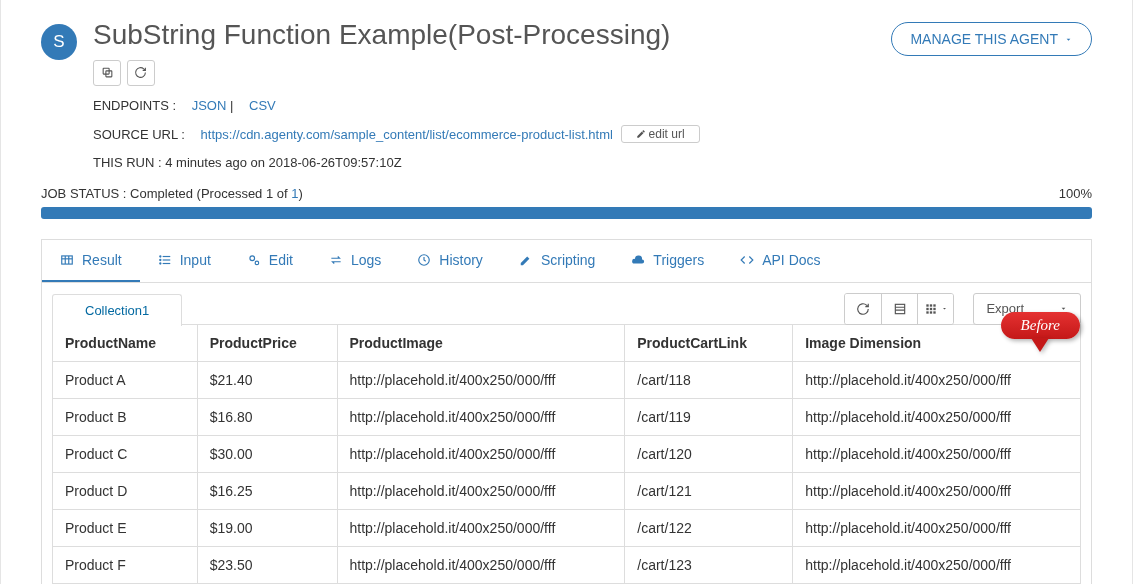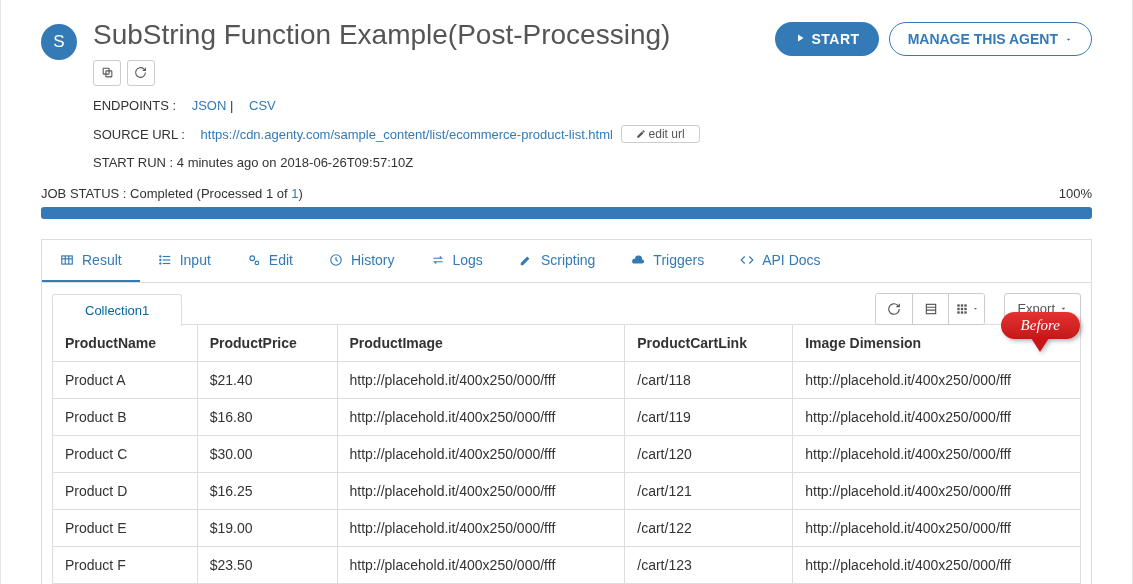--- a/index.html
+++ b/index.html
@@ -11,38 +11,38 @@
 .page-title { font-size: 28px; font-weight: 300; color: #555; line-height: 1.2; }
 .title-actions { margin-top: 8px; }
 .icon-btn { display: inline-flex; align-items: center; justify-content: center; width: 28px; height: 26px; border: 1px solid #ccc; border-radius: 3px; background: #fff; color: #555; cursor: pointer; font-size: 12px; margin-right: 2px; }
 .meta-line { font-size: 13px; color: #333; margin-top: 12px; }
 .meta-line a { color: #337ab7; text-decoration: none; margin-left: 12px; }
 .meta-line .edit-btn { display: inline-flex; align-items: center; border: 1px solid #ccc; border-radius: 3px; padding: 1px 14px; font-size: 12px; color: #555; background: #fff; cursor: pointer; margin-left: 4px; }
 .header-buttons { display: flex; gap: 10px; align-items: flex-start; margin-top: 4px; }
 .btn { display: inline-flex; align-items: center; padding: 8px 18px; border-radius: 18px; font-size: 14px; cursor: pointer; border: 1px solid transparent; }
 .btn-primary { background: #337ab7; color: #fff; font-weight: 600; letter-spacing: 0.5px; }
 .btn-primary .play { margin-right: 6px; }
-.btn-outline { background: #fff; color: #337ab7; border: 1px solid #337ab7; font-weight: 700; }
+.btn-outline { background: #fff; color: #337ab7; border: 1px solid #337ab7; font-weight: 400; }
 .btn-outline .caret { margin-left: 6px; }
 .status-row { padding: 0 40px; margin-top: 16px; display: flex; justify-content: space-between; font-size: 13px; align-items: center; }
 .status-row a { color: #337ab7; text-decoration: none; }
 .progress-wrap { padding: 6px 40px 0 40px; }
 .progress { height: 12px; background: #337ab7; border-radius: 3px; }
 .panel { margin: 20px 40px 0 40px; border: 1px solid #ddd; }
 .tabs { display: flex; border-bottom: 1px solid #ddd; background: #fff; }
 .tab { padding: 12px 18px; color: #337ab7; font-size: 14px; cursor: pointer; display: flex; align-items: center; gap: 8px; border-bottom: 2px solid transparent; }
 .tab.active { border-bottom: 2px solid #337ab7; }
 .tab-icon { font-size: 13px; width: 14px; display: inline-flex; justify-content: center; }
 .subtabs-row { display: flex; align-items: center; justify-content: space-between; padding: 10px 10px 0 10px; }
 .subtab { border: 1px solid #ddd; border-bottom: none; padding: 8px 32px; background: #fff; color: #0369a1; font-size: 13px; border-top-left-radius: 3px; border-top-right-radius: 3px; cursor: pointer; position: relative; top: 1px; }
 .toolbar { display: flex; gap: 0; }
 .tool-group { display: flex; border: 1px solid #ccc; border-radius: 3px; overflow: hidden; margin-left: 8px; }
 .tool-group .tbtn { width: 36px; height: 30px; display: flex; align-items: center; justify-content: center; background: #fff; color: #555; cursor: pointer; font-size: 13px; border-left: 1px solid #ccc; }
 .tool-group .tbtn:first-child { border-left: none; }
-.export-btn { border: 1px solid #ccc; border-radius: 3px; padding: 5px 12px; background: #fff; color: #555; cursor: pointer; font-size: 13px; margin-left: 19px; display: flex; align-items: center; }
+.export-btn { border: 1px solid #ccc; border-radius: 3px; padding: 5px 12px; background: #fff; color: #555; cursor: pointer; font-size: 13px; margin-left: 19px; display: flex; align-items: center; gap: 31px; }
 .table-wrap { padding: 0 10px 0 10px; }
 table { width: 100%; border-collapse: collapse; margin-top: -1px; }
 th, td { border: 1px solid #ddd; padding: 10px 12px; text-align: left; font-size: 14px; }
 th { font-weight: 700; color: #333; background: #fff; }
 td { color: #333; font-weight: 400; }
 .callout { position: absolute; right: 52px; top: 312px; z-index: 10; }
 .callout-bubble { background: #d32121; background: linear-gradient(#e53131,#c41818); color: #fff; padding: 5px 20px; border-radius: 16px; font-size: 15px; font-family: Georgia, serif; font-style: italic; box-shadow: 2px 2px 4px rgba(0,0,0,0.3); position: relative; }
 .callout-tail { width: 0; height: 0; border-left: 9px solid transparent; border-right: 9px solid transparent; border-top: 14px solid #c41818; margin: -1px auto 0 auto; filter: drop-shadow(2px 2px 2px rgba(0,0,0,0.25)); }
 </style>
 </head>
@@ -78,33 +78,25 @@
         <span>SOURCE URL :</span>
         <a href="#">https://cdn.agenty.com/sample_content/list/ecommerce-product-list.html</a>
         <span class="edit-btn">
           <svg width="10" height="10" viewBox="0 0 24 24" fill="#555" style="margin-right:3px">
               <path d="M3 17.25V21h3.75L17.81 9.94l-3.75-3.75L3 17.25zM20.71 7.04a1 1 0 0 0 0-1.41l-2.34-2.34a1 1 0 0 0-1.41 0l-1.83 1.83 3.75 3.75 1.83-1.83z"></path>
             </svg>
           <span>edit url</span>
         </span>
       </div>
       <div class="meta-line">
-        <span>START RUN :</span>
+        <span>THIS RUN :</span>
         <span>4 minutes ago on 2018-06-26T09:57:10Z</span>
       </div>
     </div>
     <div class="header-buttons">
-      <button class="btn btn-primary">
-        <span class="play">
-          <svg width="12" height="12" viewBox="0 0 24 24" fill="#fff">
-              <path d="M8 5v14l11-7z"></path>
-            </svg>
-        </span>
-        <span>START</span>
-      </button>
       <button class="btn btn-outline">
         <span>MANAGE THIS AGENT</span>
         <span class="caret">
           <svg width="9" height="9" viewBox="0 0 24 24" fill="#337ab7">
               <path d="M7 10l5 5 5-5z"></path>
             </svg>
         </span>
       </button>
     </div>
   </div>
@@ -151,33 +143,33 @@
             <svg width="14" height="14" viewBox="0 0 24 24" fill="#337ab7">
               <circle cx="9" cy="9" r="4" fill="none" stroke="#337ab7" stroke-width="2"></circle>
               <circle cx="17" cy="17" r="3" fill="none" stroke="#337ab7" stroke-width="2"></circle>
             </svg>
           </span>
         <span>Edit</span>
       </div>
       <div class="tab">
         <span class="tab-icon">
             <svg width="14" height="14" viewBox="0 0 24 24" fill="none" stroke="#337ab7" stroke-width="2">
+              <path d="M4 9h14l-3-3M20 15H6l3 3"></path>
+            </svg>
+          </span>
+        <span>Logs</span>
+      </div>
+      <div class="tab">
+        <span class="tab-icon">
+            <svg width="14" height="14" viewBox="0 0 24 24" fill="none" stroke="#337ab7" stroke-width="2">
               <circle cx="12" cy="12" r="9"></circle>
               <path d="M12 7v5l3 2"></path>
             </svg>
           </span>
         <span>History</span>
-      </div>
-      <div class="tab">
-        <span class="tab-icon">
-            <svg width="14" height="14" viewBox="0 0 24 24" fill="none" stroke="#337ab7" stroke-width="2">
-              <path d="M4 9h14l-3-3M20 15H6l3 3"></path>
-            </svg>
-          </span>
-        <span>Logs</span>
       </div>
       <div class="tab">
         <span class="tab-icon">
             <svg width="14" height="14" viewBox="0 0 24 24" fill="#337ab7">
               <path d="M3 17.25V21h3.75L17.81 9.94l-3.75-3.75L3 17.25z"></path>
             </svg>
           </span>
         <span>Scripting</span>
       </div>
       <div class="tab">

